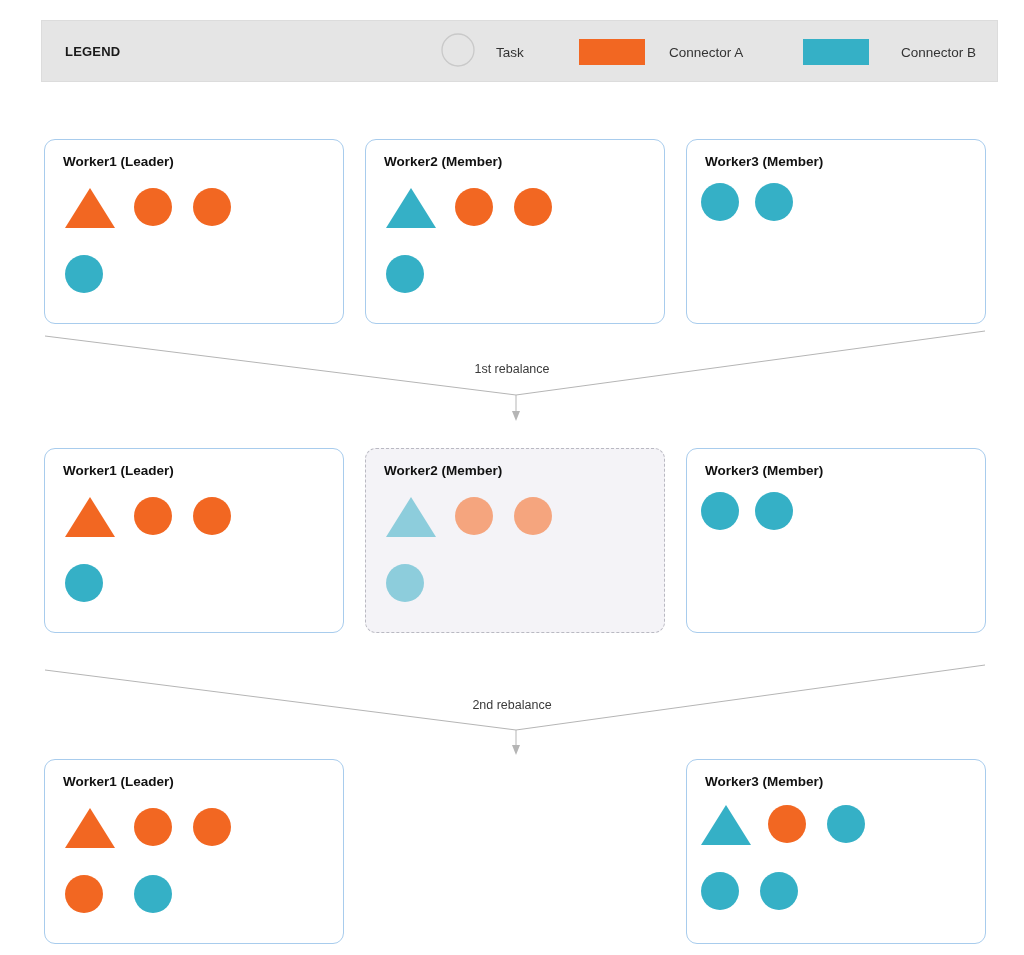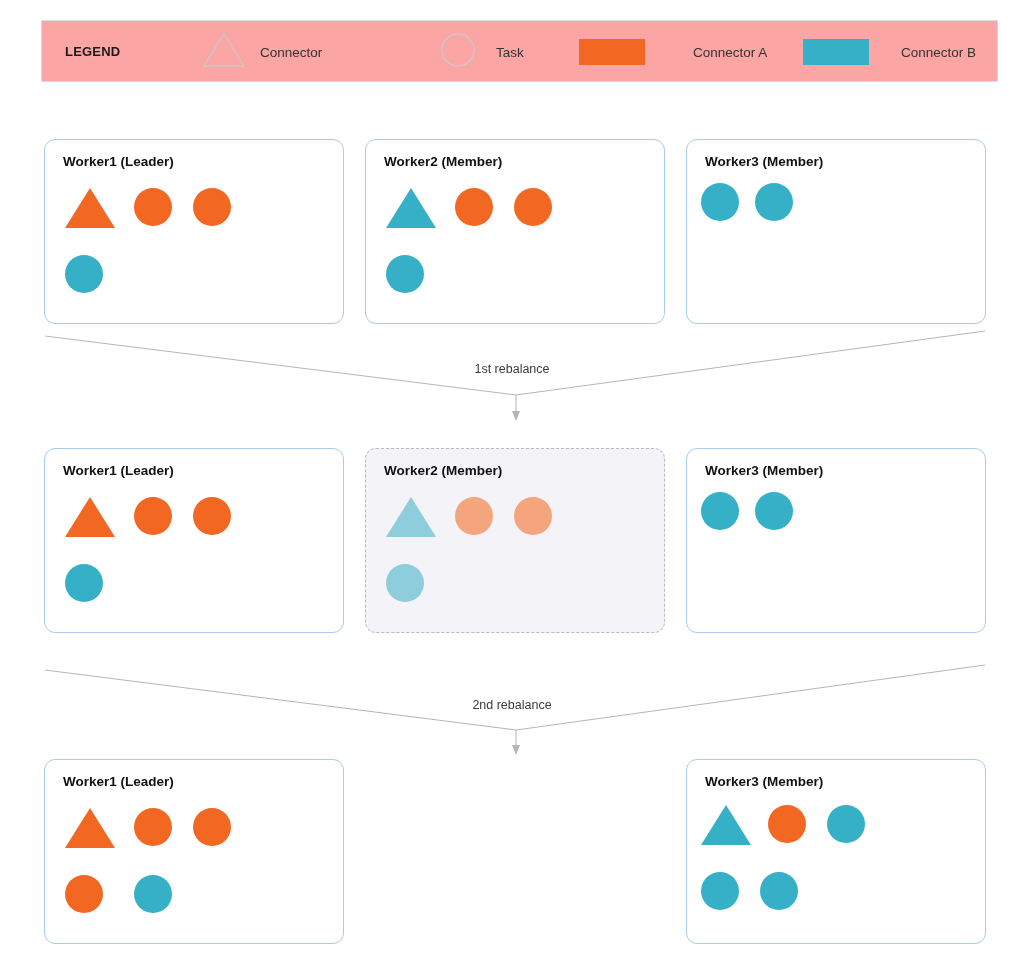--- a/index.html
+++ b/index.html
@@ -17,21 +17,21 @@
   }
 
   
   .legend-box {
     position: absolute;
     left: 41px;
     top: 20px;
     width: 957px;
     height: 62px;
     border: 1px solid #dcdcdc;
-    background: #fca5a5;
+    background: #e5e5e5;
     box-sizing: border-box;
   }
   .legend-title {
     position: absolute;
     left: 23px;
     top: 23px;
     font-size: 13px;
     font-weight: bold;
     letter-spacing: .2px;
     color: #1a1a1a;
@@ -106,41 +106,33 @@
     font-size: 12.5px;
     color: #3a3a3a;
   }
 </style>
 </head>
 <body>
 
 <div class="legend-box">
   <span class="legend-title">LEGEND</span>
 
-  <div class="legend-item" style="left:160px">
-    <span class="legend-swatch">
-      <svg width="44" height="38" viewBox="0 0 44 38" aria-hidden="true">
-        <polygon points="22,3 42,35 2,35" fill="none" stroke="#c9c9c9" stroke-width="1.3"></polygon>
-      </svg>
-    </span>
-    <span class="legend-label">Connector</span>
-  </div>
 
   <div class="legend-item" style="left:398px">
     <span class="legend-swatch">
       <svg width="36" height="36" viewBox="0 0 36 36" aria-hidden="true">
         <circle cx="18" cy="18" r="16" fill="none" stroke="#c9c9c9" stroke-width="1.3"></circle>
       </svg>
     </span>
     <span class="legend-label" style="margin-left:6px">Task</span>
   </div>
 
   <div class="legend-item" style="left:537px">
     <span class="legend-swatch sw-rect" style="background:#f26722"></span>
-    <span class="legend-label" style="margin-left:34px">Connector A</span>
+    <span class="legend-label" style="margin-left:10px">Connector A</span>
   </div>
 
   <div class="legend-item" style="left:761px">
     <span class="legend-swatch sw-rect" style="background:#35b0c6"></span>
     <span class="legend-label" style="margin-left:18px">Connector B</span>
   </div>
 </div>
 
 <div class="worker-box" id="b-r1w1" style="left:44px; top:139px; width:300px; height:185px;">
   <span class="worker-title">Worker1 (Leader)</span>

